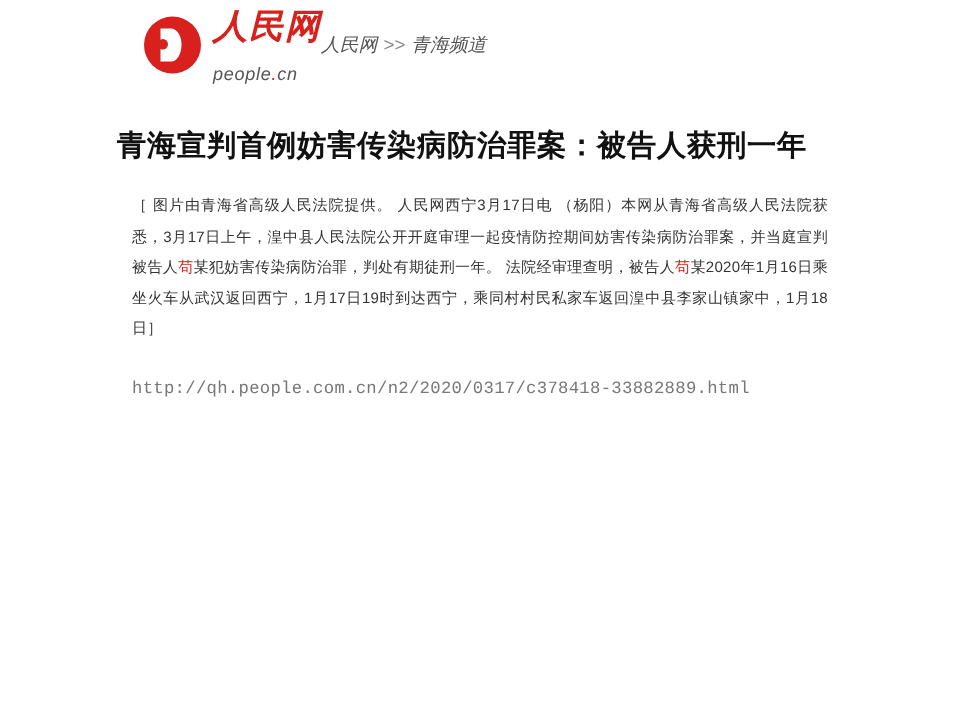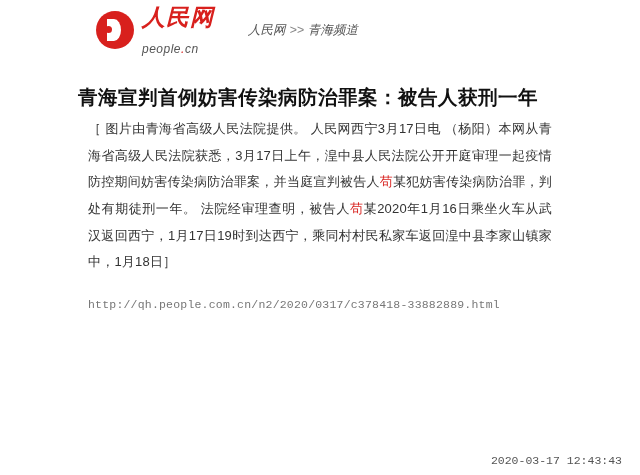--- a/index.html
+++ b/index.html
@@ -76,21 +76,20 @@
   .logo-en {
     font-size: 12px;
     color: #555;
     letter-spacing: 0.5px;
     margin-top: 14px;
   }
   .logo-en .dot {
     color: #d8201d;
   }
   .breadcrumb {
-    margin-left: 34px;
     font-size: 12.5px;
     color: #555555;
     white-space: nowrap;
   }
   .breadcrumb .sep {
     color: #888;
     margin: 0 4px;
   }
   .breadcrumb .crumb-current {
     color: #555;
@@ -119,22 +118,22 @@
     margin: 28px 78px 0 78px;
     font-size: 19.5px;
     font-weight: bold;
     line-height: 1.75;
     color: #111111;
     letter-spacing: 0.5px;
   }
 
   
   .body-text {
-    margin: 2px 88px 0 88px;
-    font-size: 13px;
+    margin: 14px 88px 0 88px;
+    font-size: 10px;
     line-height: 2.05;
     color: #333333;
     text-align: justify;
     letter-spacing: 0.2px;
   }
   .body-text .kw {
     color: #d8201d;
   }
 
   
@@ -176,15 +175,14 @@
 
 
   <h1 class="title">青海宣判首例妨害传染病防治罪案：被告人获刑一年</h1>
 
   <div class="body-text">
     <span>［ 图片由青海省高级人民法院提供。 人民网西宁3月17日电 （杨阳）本网从青海省高级人民法院获悉，3月17日上午，湟中县人民法院公开开庭审理一起疫情防控期间妨害传染病防治罪案，并当庭宣判被告人</span><span class="kw">苟</span><span>某犯妨害传染病防治罪，判处有期徒刑一年。 法院经审理查明，被告人</span><span class="kw">苟</span><span>某2020年1月16日乘坐火车从武汉返回西宁，1月17日19时到达西宁，乘同村村民私家车返回湟中县李家山镇家中，1月18日］</span>
   </div>
 
   <div class="url">http://qh.people.com.cn/n2/2020/0317/c378418-33882889.html</div>
 
-  <div class="timestamp">2020-03-17 12:43:43</div>
 
 </div>
 
 </body></html>

